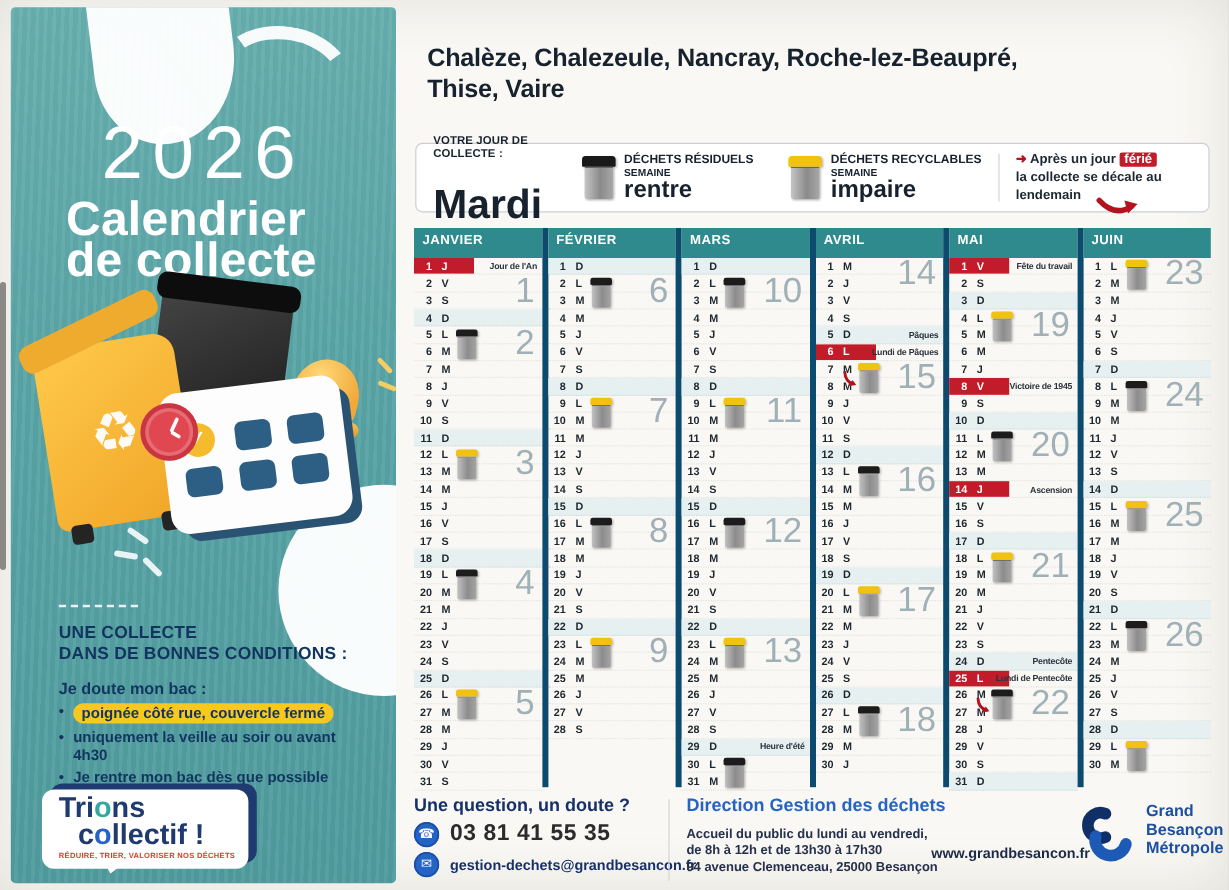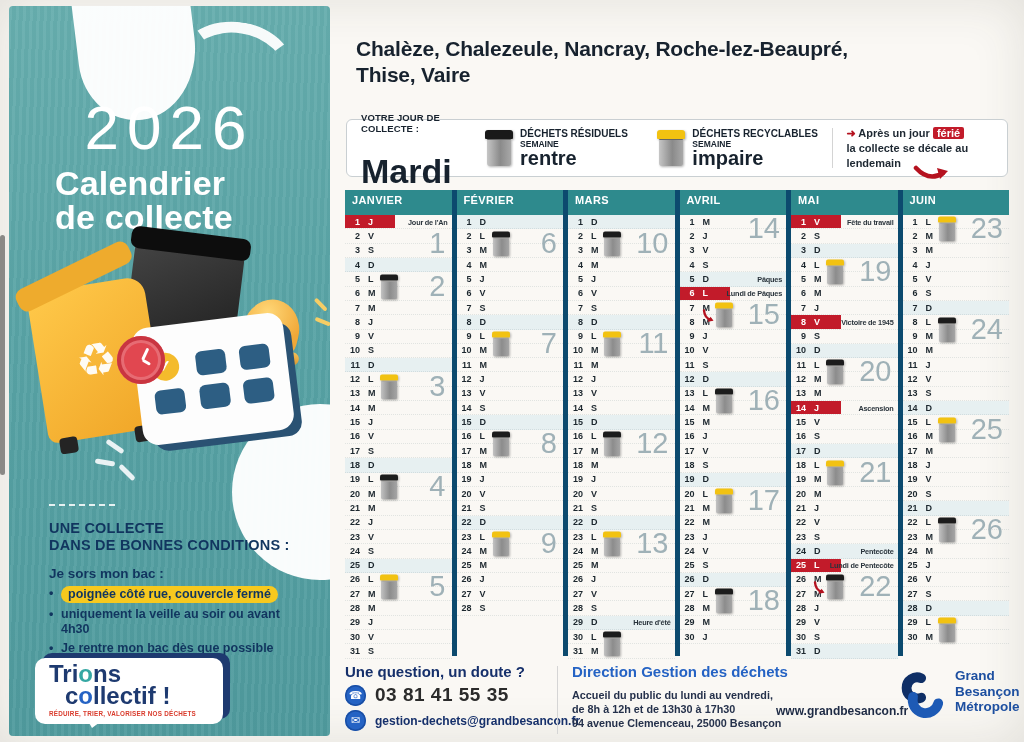--- a/index.html
+++ b/index.html
@@ -9,21 +9,21 @@
   .sidebar{position:absolute;left:9px;top:6px;width:321px;height:730px;border-radius:4px;
            background:linear-gradient(175deg,#67aeae 0%,#58a3a5 45%,#4f9a9d 100%);overflow:hidden;}
   .sidebar .texture{position:absolute;inset:0;background:repeating-linear-gradient(92deg,rgba(255,255,255,.05) 0 3px,rgba(0,0,0,.02) 3px 7px);}
   .blob-top{position:absolute;left:68px;top:-34px;width:118px;height:148px;background:#fff;opacity:.97;
             border-radius:0 0 64px 58px/0 0 78px 64px;transform:rotate(-7deg);}
   .blob-arc{position:absolute;left:168px;top:16px;width:96px;height:70px;border:11px solid transparent;
             border-top-color:#fff;border-radius:50%;transform:rotate(9deg);opacity:.95;}
   .ring-right{position:absolute;right:-78px;top:398px;width:176px;height:176px;background:#fff;border-radius:50%;opacity:.97;}
   .scan-edge{position:absolute;left:0;top:235px;width:5px;height:240px;background:rgba(15,15,15,.45);border-radius:3px;}
   .year{position:absolute;left:0;right:0;top:86px;text-align:center;color:#fff;font-size:62px;font-weight:200;letter-spacing:8px;}
-  .cal-title{position:absolute;left:46px;top:160px;color:#fff;font-size:34px;font-weight:700;line-height:34px;letter-spacing:.2px;}
+  .cal-title{position:absolute;left:46px;top:160px;color:#fff;font-size:40px;font-weight:700;line-height:34px;letter-spacing:.2px;}
   
   .illu{position:absolute;left:0;top:242px;width:321px;height:228px;}
   .kbin{position:absolute;left:118px;top:-4px;width:110px;height:145px;transform:rotate(7deg);
         background:linear-gradient(150deg,#454545,#151515);border-radius:12px 12px 9px 9px;}
   .kbin .klid{position:absolute;left:-5px;top:-12px;width:120px;height:22px;background:#0d0d0d;border-radius:8px;}
   .bell{position:absolute;right:26px;top:52px;transform:rotate(14deg);}
   .bell .dome{width:56px;height:50px;background:radial-gradient(circle at 36% 28%,#ffd777,#f0a838 72%);
               border-radius:50% 50% 14% 14%/62% 62% 22% 22%;}
   .bell .lip{width:68px;height:13px;margin:-3px 0 0 -6px;background:linear-gradient(#f8c055,#d5922e);border-radius:8px;}
   .bell .clap{width:15px;height:10px;margin:0 auto;background:#e2a035;border-radius:0 0 10px 10px;}
@@ -53,21 +53,21 @@
   
   .dashrule{position:absolute;left:40px;top:498px;width:66px;border-top:2px dashed rgba(255,255,255,.85);}
   .cond{position:absolute;left:40px;top:514px;width:262px;color:#11355f;}
   .cond .ct{font-size:14.5px;font-weight:800;line-height:17px;letter-spacing:.2px;}
   .cond .intro{margin-top:12px;font-size:13.5px;font-weight:800;}
   .cond ul{margin:5px 0 0 0;padding:0;list-style:none;}
   .cond li{font-size:12.5px;font-weight:700;margin-top:4px;padding-left:12px;position:relative;line-height:15px;}
   .cond li:before{content:"•";position:absolute;left:0;top:0;}
   .cond .hi{background:#f7c91e;border-radius:9px;padding:1px 7px;display:inline-block;}
   
-  .bubble{position:absolute;left:26px;top:652px;width:188px;height:66px;background:#fff;border-radius:10px;
+  .bubble{position:absolute;left:26px;top:652px;width:172px;height:66px;background:#fff;border-radius:10px;
           box-shadow:7px -5px 0 #1e3a70;padding:5px 10px 0 14px;box-sizing:border-box;}
   .bubble:after{content:"";position:absolute;left:52px;bottom:-13px;border:9px solid transparent;border-top-color:#fff;
                 border-left-width:5px;border-right-width:12px;}
   .bubble .l1{font-size:24px;font-weight:800;color:#1e3a70;line-height:22px;}
   .bubble .l2{font-size:24px;font-weight:800;color:#1e3a70;line-height:22px;margin-left:16px;}
   .bubble .sub{font-size:6.3px;font-weight:800;color:#d93a2b;letter-spacing:.25px;margin-top:3px;}
   .o-teal{color:#35a7a3;} .o-blue{color:#2563c4;}
   
   .title{position:absolute;left:356px;top:36px;font-size:21px;font-weight:800;color:#17222e;line-height:26px;letter-spacing:-.2px;}
   .legend{position:absolute;left:346px;top:119px;width:662px;height:58px;background:#fff;border:1.5px solid #c9cfd2;
@@ -177,21 +177,21 @@
       <div class="dash d1"></div>
       <div class="dash d2"></div>
       <div class="dash d3"></div>
     </div>
     <div class="dashrule"></div>
     <div class="cond">
       <div class="ct">
         <div>UNE COLLECTE</div>
         <div>DANS DE BONNES CONDITIONS :</div>
       </div>
-      <div class="intro">Je sors mon bac :</div>
+      <div class="intro">Je doute mon bac :</div>
       <ul>
         <li><span class="hi">poignée côté rue, couvercle fermé</span></li>
         <li>uniquement la veille au soir ou avant 4h30</li>
         <li>
           <span>Je rentre mon bac dès que possible</span><br>
           <span>après la collecte</span>
         </li>
       </ul>
     </div>
     <div class="bubble">

